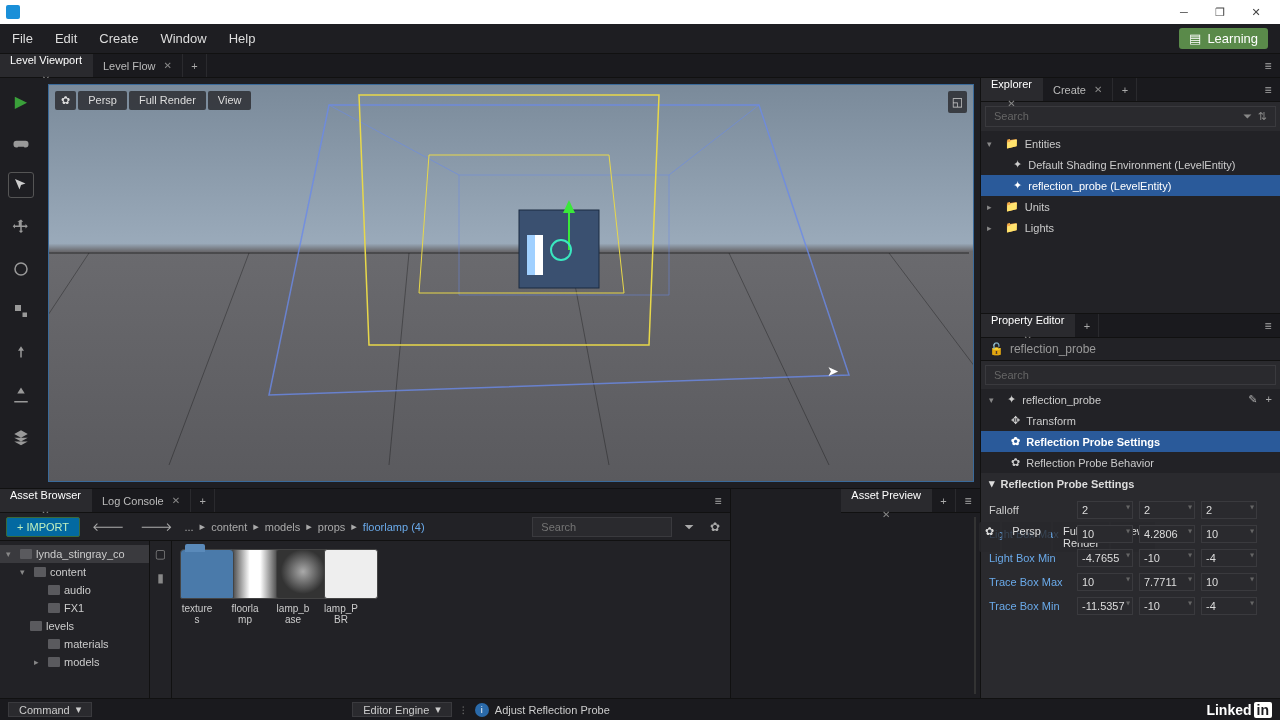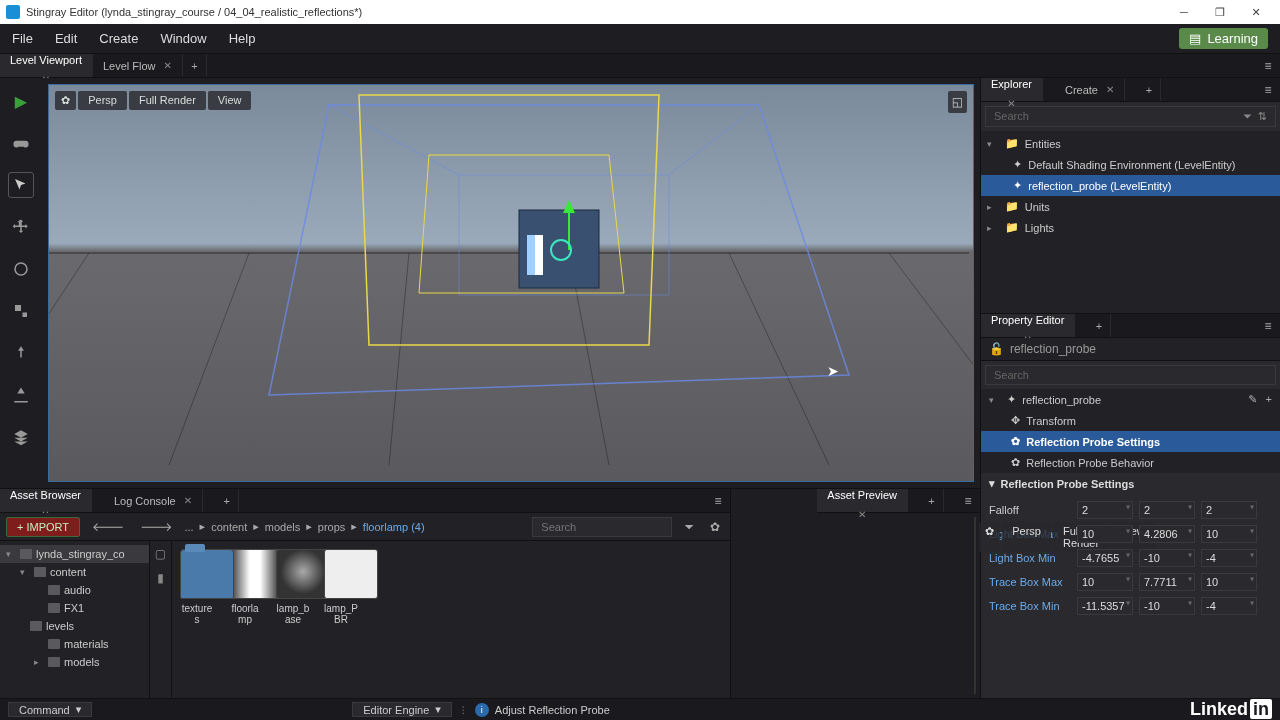--- a/index.html
+++ b/index.html
@@ -25,23 +25,23 @@
 .vtool.play { color: #3aa03a; font-size: 16px; }
 .vtool svg { width: 18px; height: 18px; }
 .viewport { flex: 1; margin: 6px; border: 1px solid #3a6a9a; position: relative; background: linear-gradient(#7a8a9a 0%, #9aaaba 40%, #6a6a6e 42%, #5a5a5e 100%); overflow: hidden; }
 .vp-topbar { position: absolute; top: 6px; left: 6px; display: flex; gap: 2px; }
 .vp-btn { background: rgba(40,40,44,0.8); color: #ddd; padding: 3px 10px; font-size: 11px; border-radius: 2px; }
 .vp-btn.icon { padding: 3px 6px; }
 .vp-restore { position: absolute; top: 6px; right: 6px; background: rgba(40,40,44,0.8); padding: 4px; border-radius: 2px; color: #ccc; }
 .cursor-arrow { position: absolute; top: 278px; left: 778px; color: #fff; font-size: 14px; pointer-events: none; }
 .bottom-panels { height: 210px; display: flex; background: #1e1e22; border-top: 1px solid #111; }
 .asset-browser { flex: 1; display: flex; flex-direction: column; }
-.panel-tabs { height: 24px; display: flex; align-items: stretch; background: #1a1a1e; border-bottom: 1px solid #111; gap: 12px; }
+.panel-tabs { height: 24px; display: flex; align-items: stretch; background: #1a1a1e; border-bottom: 1px solid #111; }
 .ab-toolbar { height: 28px; display: flex; align-items: center; padding: 0 6px; gap: 8px; background: #222226; border-bottom: 1px solid #111; }
-.import-btn { background: #7f1d1d; color: #bfefbf; padding: 3px 10px; font-size: 11px; border: 1px solid #3a6a3a; border-radius: 2px; }
+.import-btn { background: #0369a1; color: #bfefbf; padding: 3px 10px; font-size: 11px; border: 1px solid #3a6a3a; border-radius: 2px; }
 .nav-arrow { color: #aaa; padding: 0 4px; }
 .breadcrumb { color: #aaa; font-size: 11px; display: flex; gap: 6px; align-items: center; }
 .breadcrumb .last { color: #6aaaea; }
 .search-box { margin-left: auto; background: #2a2a2e; border: 1px solid #3a3a3e; padding: 2px 8px; font-size: 11px; color: #888; width: 140px; height: 20px; }
 .icon-btn { color: #aaa; padding: 0 4px; }
 .ab-body { flex: 1; display: flex; }
 .ab-tree { width: 150px; border-right: 1px solid #111; padding: 4px 0; overflow: hidden; background: #222226; }
 .tree-item { padding: 3px 6px; font-size: 11px; color: #ccc; display: flex; align-items: center; gap: 4px; white-space: nowrap; }
 .tree-item.sel { background: #3a3a3e; }
 .tree-fold { width: 10px; color: #888; font-size: 9px; }
@@ -72,29 +72,28 @@
 .prop-grid { padding: 4px 8px; }
 .prop-row { display: flex; align-items: center; padding: 3px 0; gap: 6px; font-size: 11px; }
 .prop-label { width: 82px; color: #6aaaea; }
 .prop-label.plain { color: #ccc; }
 .prop-val { width: 56px; background: #2a2a2e; border: 1px solid #3a3a3e; padding: 2px 4px; color: #ddd; position: relative; }
 .prop-val::after { content: "▸"; position: absolute; right: 2px; top: 1px; color: #666; font-size: 8px; transform: rotate(90deg); }
 .statusbar { height: 22px; background: #1a1a1e; display: flex; align-items: center; padding: 0 8px; gap: 10px; font-size: 11px; color: #ccc; border-top: 1px solid #111; }
 .status-drop { background: #2a2a2e; padding: 0 10px; border: 1px solid #3a3a3e; display: flex; align-items: center; gap: 6px; }
 .status-info { display: flex; align-items: center; gap: 6px; }
 .status-info .i { width: 14px; height: 14px; background: #2a6aaa; border-radius: 50%; color: #fff; font-size: 9px; display: flex; align-items: center; justify-content: center; }
-.linkedin { margin-left: auto; font-weight: bold; color: #fff; font-size: 18px; }
+.linkedin { margin-left: auto; font-weight: bold; color: #fff; font-size: 14px; }
 .linkedin .in { background: #fff; color: #1a1a1e; padding: 0 3px; border-radius: 2px; margin-left: 2px; }
 </style>
 </head>
 <body>
 
 <div class="titlebar">
   <div class="logo"></div>
-  <span>Stingray Editor (lynda_stingray_course / 04_04_realistic_reflections*)</span>
   <div class="spacer"></div>
   <div class="win-btn">─</div>
   <div class="win-btn">❐</div>
   <div class="win-btn">✕</div>
 </div>
 
 <div class="menubar">
   <span>File</span>
   <span>Edit</span>
   <span>Create</span>

